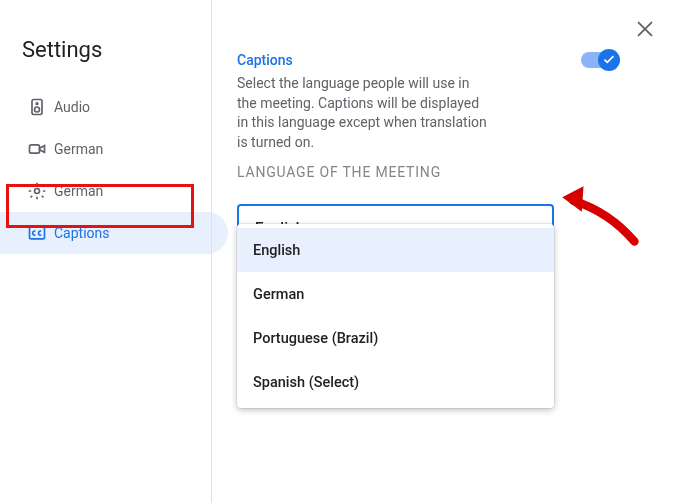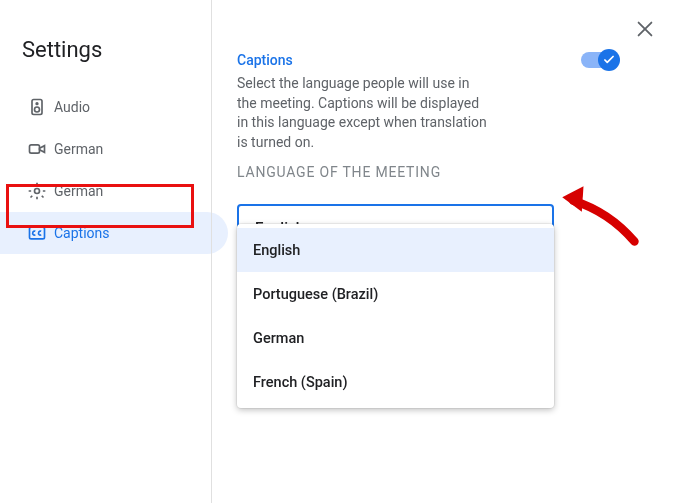--- a/index.html
+++ b/index.html
@@ -274,23 +274,23 @@
   <div class="desc">Select the language people will use in the meeting. Captions will be displayed in this language except when translation is turned on.</div>
   <div class="field-label">LANGUAGE OF THE MEETING</div>
   <div class="select-box">
     <span class="select-value">English</span>
     <span class="caret-up"></span>
   </div>
 </div>
 
 <div class="dropdown-menu">
   <div class="dropdown-item selected">English</div>
+  <div class="dropdown-item">German</div>
   <div class="dropdown-item">Portuguese (Brazil)</div>
-  <div class="dropdown-item">German</div>
-  <div class="dropdown-item">French (Spain)</div>
+  <div class="dropdown-item">Spanish (Select)</div>
 </div>
 
 <svg class="arrow" viewBox="0 0 100 100">
   <defs>
     <marker id="arrowhead" markerWidth="6" markerHeight="6" refX="1" refY="3" orient="auto">
       <polygon points="0 0, 6 3, 0 6" fill="#d60000"></polygon>
     </marker>
   </defs>
   <path d="M90 90 Q60 55 18 42" stroke="#d60000" stroke-width="10" fill="none" stroke-linecap="round"></path>
   <polygon points="5 38, 30 25, 28 55" fill="#d60000"></polygon>

